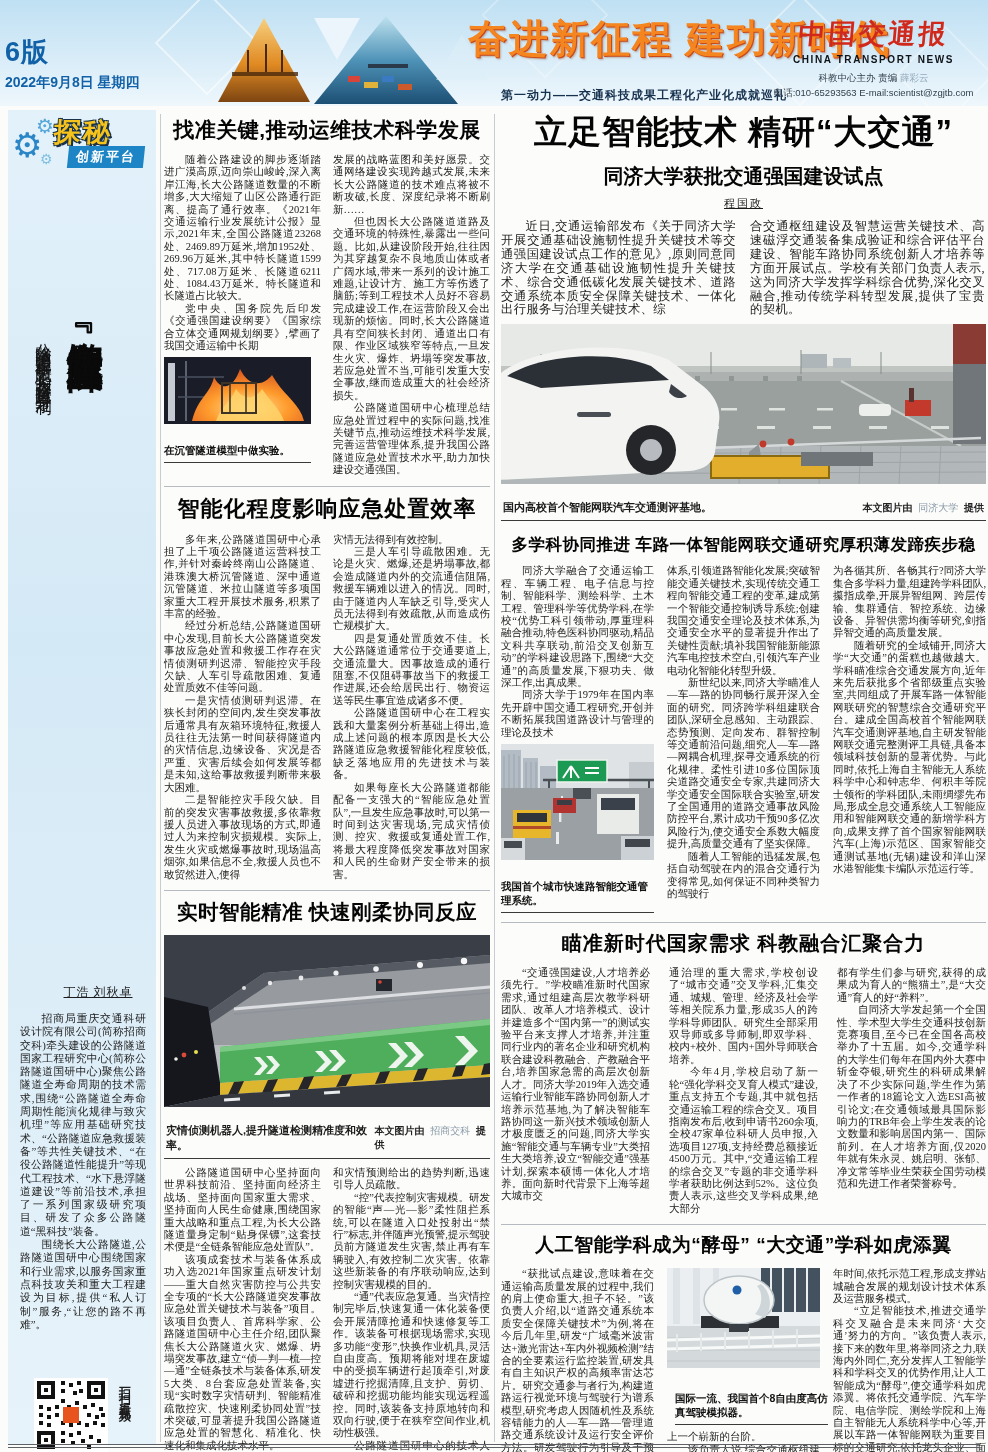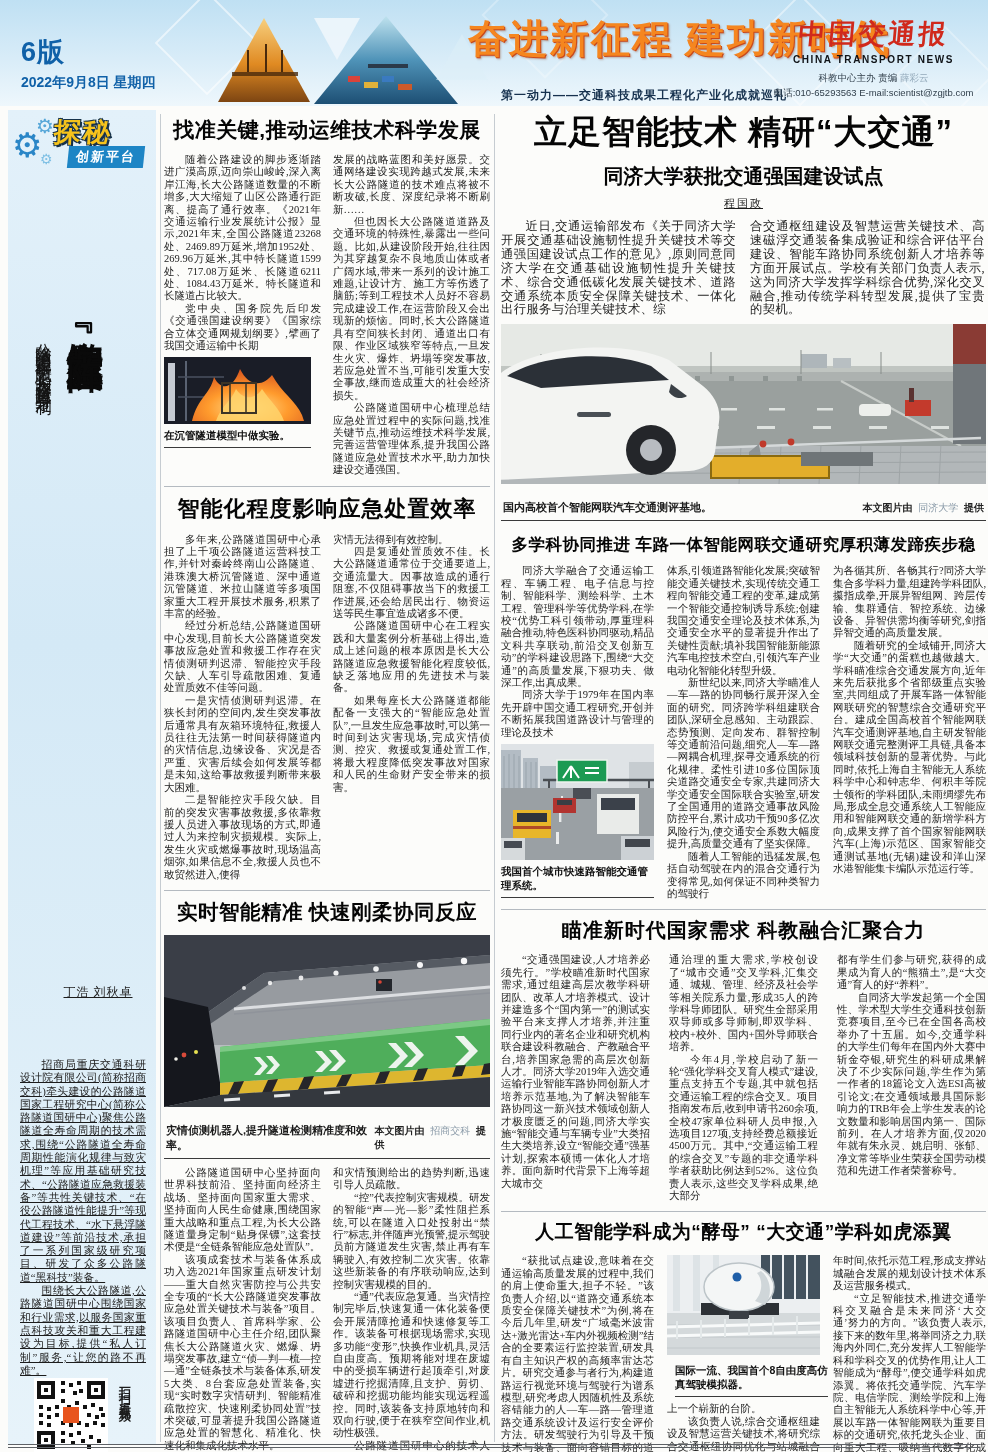--- a/index.html
+++ b/index.html
@@ -9,21 +9,21 @@
     background:#fcfcfa; overflow:hidden;
     font-family:"Liberation Serif","DejaVu Serif",serif; color:#1c1c1c;
   }
   
   .header {
     position:absolute; left:0; top:0; width:988px; height:106px;
     background:linear-gradient(180deg,#bfe0f3 0%,#d8ecf8 55%,#eef7fc 100%);
     overflow:hidden;
   }
   .diamond { position:absolute; border:2px solid rgba(255,255,255,.55); transform:rotate(45deg); }
-  .pageno { position:absolute; left:21px; top:34px; color:#1061a8; font-family:"Liberation Sans",sans-serif; }
+  .pageno { position:absolute; left:5px; top:34px; color:#1061a8; font-family:"Liberation Sans",sans-serif; }
   .pageno .no { font-size:27px; font-weight:900; letter-spacing:1px; }
   .pageno .date { font-size:14px; font-weight:700; margin-top:4px; }
   .tri-photos { position:absolute; left:218px; top:16px; }
   .banner-center { position:absolute; left:468px; top:12px; width:352px; text-align:center; }
   .banner-title {
     font-family:"Liberation Sans",sans-serif; font-size:39px; font-weight:900; letter-spacing:2px;
     color:#f5861f; text-shadow:1px 1px 0 #c9481a, 2px 2px 2px rgba(130,50,10,.35);
     white-space:nowrap;
   }
   .banner-sub {
@@ -59,39 +59,39 @@
     writing-mode:vertical-rl; font-size:16.5px; letter-spacing:2.5px; color:#141414;
     font-family:"Liberation Serif",serif; font-weight:500;
   }
   .v-title {
     position:absolute; left:52px; top:202px; height:640px;
     writing-mode:vertical-rl; font-family:"Liberation Sans",sans-serif;
     font-size:36px; font-weight:900; letter-spacing:1px; color:#0a0a0a;
   }
   .side-byline { position:absolute; left:0; top:874px; width:180px; text-align:center; font-size:12px; }
   .side-byline span { text-decoration:underline; letter-spacing:1px; }
-  .side-body { position:absolute; left:12px; top:948px; width:126px;text-decoration:underline; }
+  .side-body { position:absolute; left:12px; top:902px; width:126px; }
   .qr-wrap { position:absolute; left:26px; top:1268px; display:flex; gap:8px; align-items:flex-start; }
   .qr-label { writing-mode:vertical-rl; font-size:12px; font-weight:700; letter-spacing:3px; font-family:"Liberation Sans",sans-serif; }
   
   .para { font-size:10.5px; line-height:12.4px; text-align:justify; text-indent:2em; color:#222; }
   .cont > .para:first-child { text-indent:0; }
   .side-body .para { font-size:10.8px; line-height:13.3px; }
   
   .middle { position:absolute; left:164px; top:112px; width:326px; }
   .rightsec { position:absolute; left:501px; top:110px; width:485px; }
   .vline { position:absolute; top:114px; width:0; border-left:1px solid #c6ccd1; height:1328px; }
   .h-rule { border-top:1px solid #b4bac0; margin:9px 0 7px 0; }
   .title-m { font-family:"Liberation Sans",sans-serif; font-weight:900; text-align:center; color:#050505; }
   .row { display:flex; gap:12px; }
   .mcol { width:157px; }
   .rcol3 { width:153px; }
   .rcol2 { width:235px; }
   .photo-caption { font-size:10.5px; font-weight:700; font-family:"Liberation Sans",sans-serif; color:#111;
-    padding:5px 0 4px 0; border-bottom:1.5px solid #3a3a3a; }
+    padding:20px 0 4px 0; border-bottom:1.5px solid #3a3a3a; }
   .caption-row { display:flex; justify-content:space-between; align-items:baseline;
     padding:4px 2px 5px 2px; border-bottom:1.5px solid #3a3a3a;margin-top:12px; }
   .caption-row .cap { font-size:11px; font-weight:700; font-family:"Liberation Sans",sans-serif; }
   .caption-row .credit { font-size:10px; font-family:"Liberation Sans",sans-serif; color:#222; }
   .caption-row .credit .src { color:#8a9aa8; margin:0 3px; }
   .intro .para { font-size:12.3px; line-height:13.9px; letter-spacing:.4px; }
   .byline-c { text-align:center; font-size:11px; margin-top:6px; }
   .byline-c span { text-decoration:underline; letter-spacing:2px; }
   .bottom-rule { position:absolute; left:8px; width:972px; top:1444px; height:4px;
     border-top:1px solid #5d6166; border-bottom:1px solid #5d6166; }
@@ -284,20 +284,21 @@
       <div class="title-m" style="font-size:22px;letter-spacing:1px;margin:2px 0 10px;">智能化程度影响应急处置效率</div>
       <div class="row">
         <div class="mcol">
             <p class="para">多年来,公路隧道国研中心承担了上千项公路隧道运营科技工作,并针对秦岭终南山公路隧道、港珠澳大桥沉管隧道、深中通道沉管隧道、米拉山隧道等多项国家重大工程开展技术服务,积累了丰富的经验。</p>
             <p class="para">经过分析总结,公路隧道国研中心发现,目前长大公路隧道突发事故应急处置和救援工作存在灾情侦测研判迟滞、智能控灾手段欠缺、人车引导疏散困难、复通处置质效不佳等问题。</p>
             <p class="para">一是灾情侦测研判迟滞。在狭长封闭的空间内,发生突发事故后通常具有灰箱环境特征,救援人员往往无法第一时间获得隧道内的灾情信息,边缘设备、灾况是否严重、灾害后续会如何发展等都是未知,这给事故救援判断带来极大困难。</p>
             <p class="para">二是智能控灾手段欠缺。目前的突发灾害事故救援,多依靠救援人员进入事故现场的方式,即通过人为来控制灾损规模。实际上,发生火灾或燃爆事故时,现场温高烟弥,如果信息不全,救援人员也不敢贸然进入,使得</p>
           </div>
         <div class="mcol cont">
             <p class="para">灾情无法得到有效控制。</p>
+            <p class="para">三是人车引导疏散困难。无论是火灾、燃爆,还是坍塌事故,都会造成隧道内外的交流通信阻隔,救援车辆难以进入的情况。同时,由于隧道内人车缺乏引导,受灾人员无法得到有效疏散,从而造成伤亡规模扩大。</p>
             <p class="para">四是复通处置质效不佳。长大公路隧道通常位于交通要道上,交通流量大。因事故造成的通行阻塞,不仅阻碍事故当下的救援工作进展,还会给居民出行、物资运送等民生事宜造成诸多不便。</p>
             <p class="para">公路隧道国研中心在工程实践和大量案例分析基础上得出,造成上述问题的根本原因是长大公路隧道应急救援智能化程度较低,缺乏落地应用的先进技术与装备。</p>
             <p class="para">如果每座长大公路隧道都能配备一支强大的“智能应急处置队”,一旦发生应急事故时,可以第一时间到达灾害现场,完成灾情侦测、控灾、救援或复通处置工作,将最大程度降低突发事故对国家和人民的生命财产安全带来的损害。</p>
           </div>
       </div>
     </div>
 
     <div class="h-rule"></div>
 
     <div>

